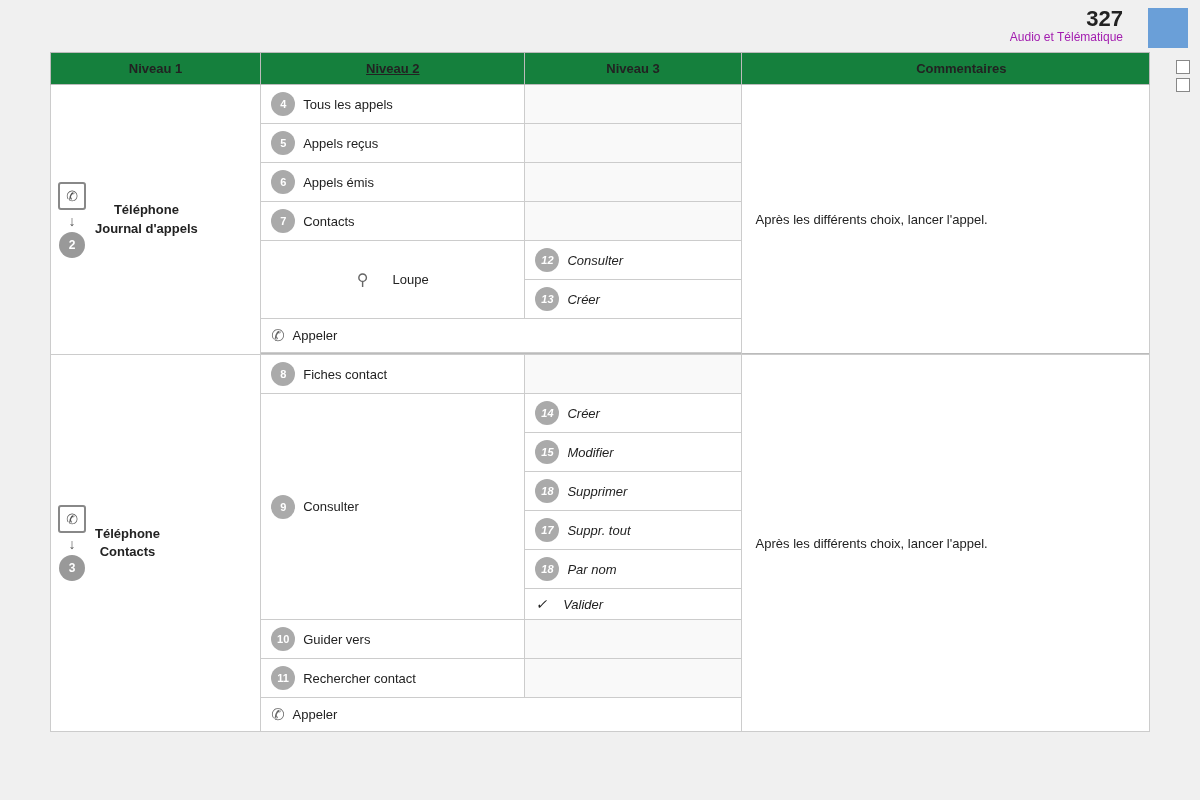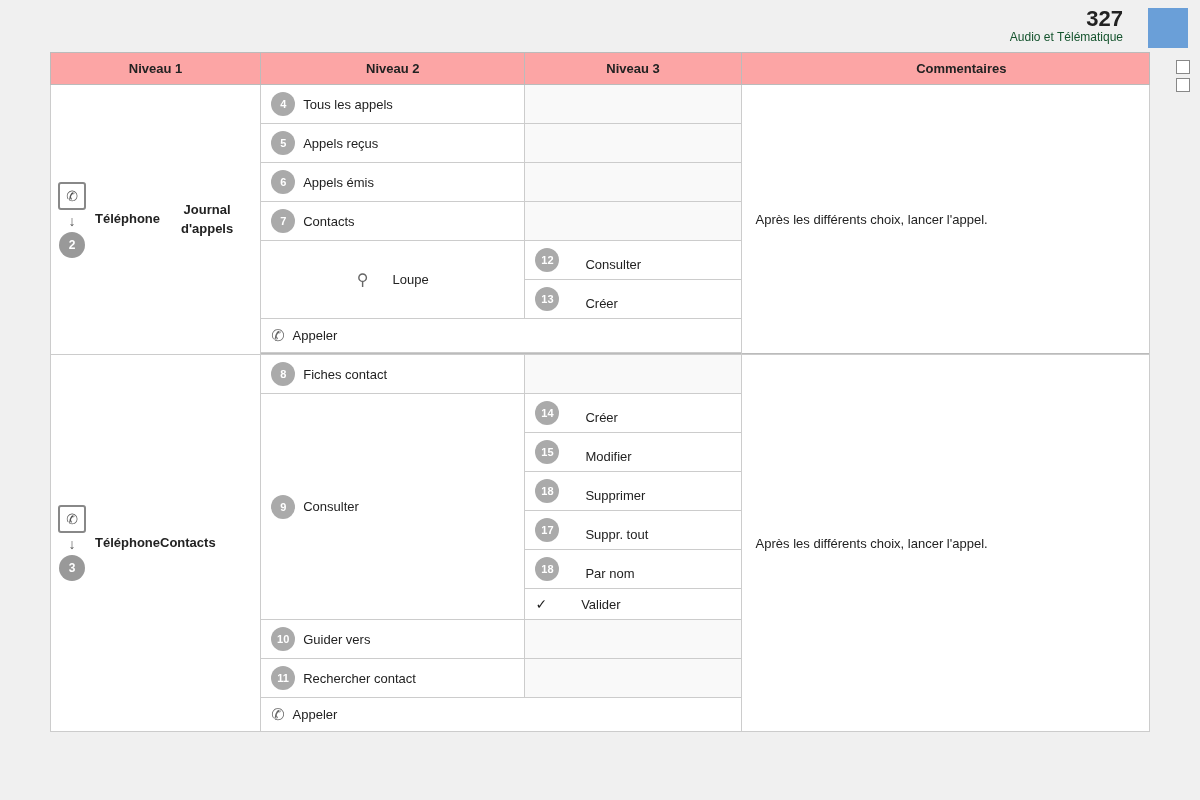--- a/index.html
+++ b/index.html
@@ -24,21 +24,21 @@
     .page-number-block {
       text-align: right;
     }
     .page-number {
       font-size: 22px;
       font-weight: bold;
       line-height: 1;
     }
     .page-subtitle {
       font-size: 12px;
-      color: #14532d;
+      color: #a21caf;
     }
     .page-color-block {
       width: 40px;
       height: 40px;
       background: #6a9fd8;
     }
     .sidebar-icons {
       position: absolute;
       right: 10px;
       top: 60px;
@@ -58,36 +58,36 @@
       margin: 0 50px 20px 50px;
     }
 
     table {
       width: 100%;
       border-collapse: collapse;
       background: white;
     }
 
     th {
-      background: #fca5a5;
+      background: #15803d;
       border: 1px solid #bbb;
       padding: 8px 12px;
       font-weight: bold;
       text-align: center;
       font-size: 13px;
     }
 
     td {
       border: 1px solid #ccc;
       padding: 0;
       vertical-align: middle;
     }
 
     .col-niveau1 { width: 175px; }
-    .col-niveau2 { width: 220px; }
+    .col-niveau2 { width: 220px; text-decoration: underline; }
     .col-niveau3 { width: 180px; }
     .col-commentaires { width: 340px; padding-left: 44px; }
 
     
     .niveau1-cell {
       display: flex;
       align-items: center;
       gap: 8px;
       padding: 8px 6px;
       height: 100%;
@@ -122,21 +122,21 @@
       font-size: 12px;
       font-weight: bold;
     }
     .arrow-down {
       font-size: 14px;
       color: #555;
       line-height: 1;
     }
     .niveau1-text {
       display: flex;
-      flex-direction: row;
+      flex-direction: column;
       align-items: center;
       text-align: center;
       font-weight: bold;
       font-size: 13px;
       line-height: 1.4;
     }
 
     
     .niveau2-cell {
       display: flex;
@@ -166,24 +166,25 @@
       height: 100%;
     }
     .icon-symbol {
       font-size: 16px;
       color: #666;
     }
 
     
     .niveau3-cell {
       display: flex;
-      align-items: flex-end;
-      gap: 26px;
+      align-items: center;
+      gap: 8px;
       padding: 7px 10px;
       height: 100%;
+      font-style: italic;
     }
 
     
     .rowspan-cell {
       border-right: 1px solid #ccc;
       border-bottom: 1px solid #ccc;
       vertical-align: middle;
     }
     .empty-cell {
       background: #f9f9f9;

